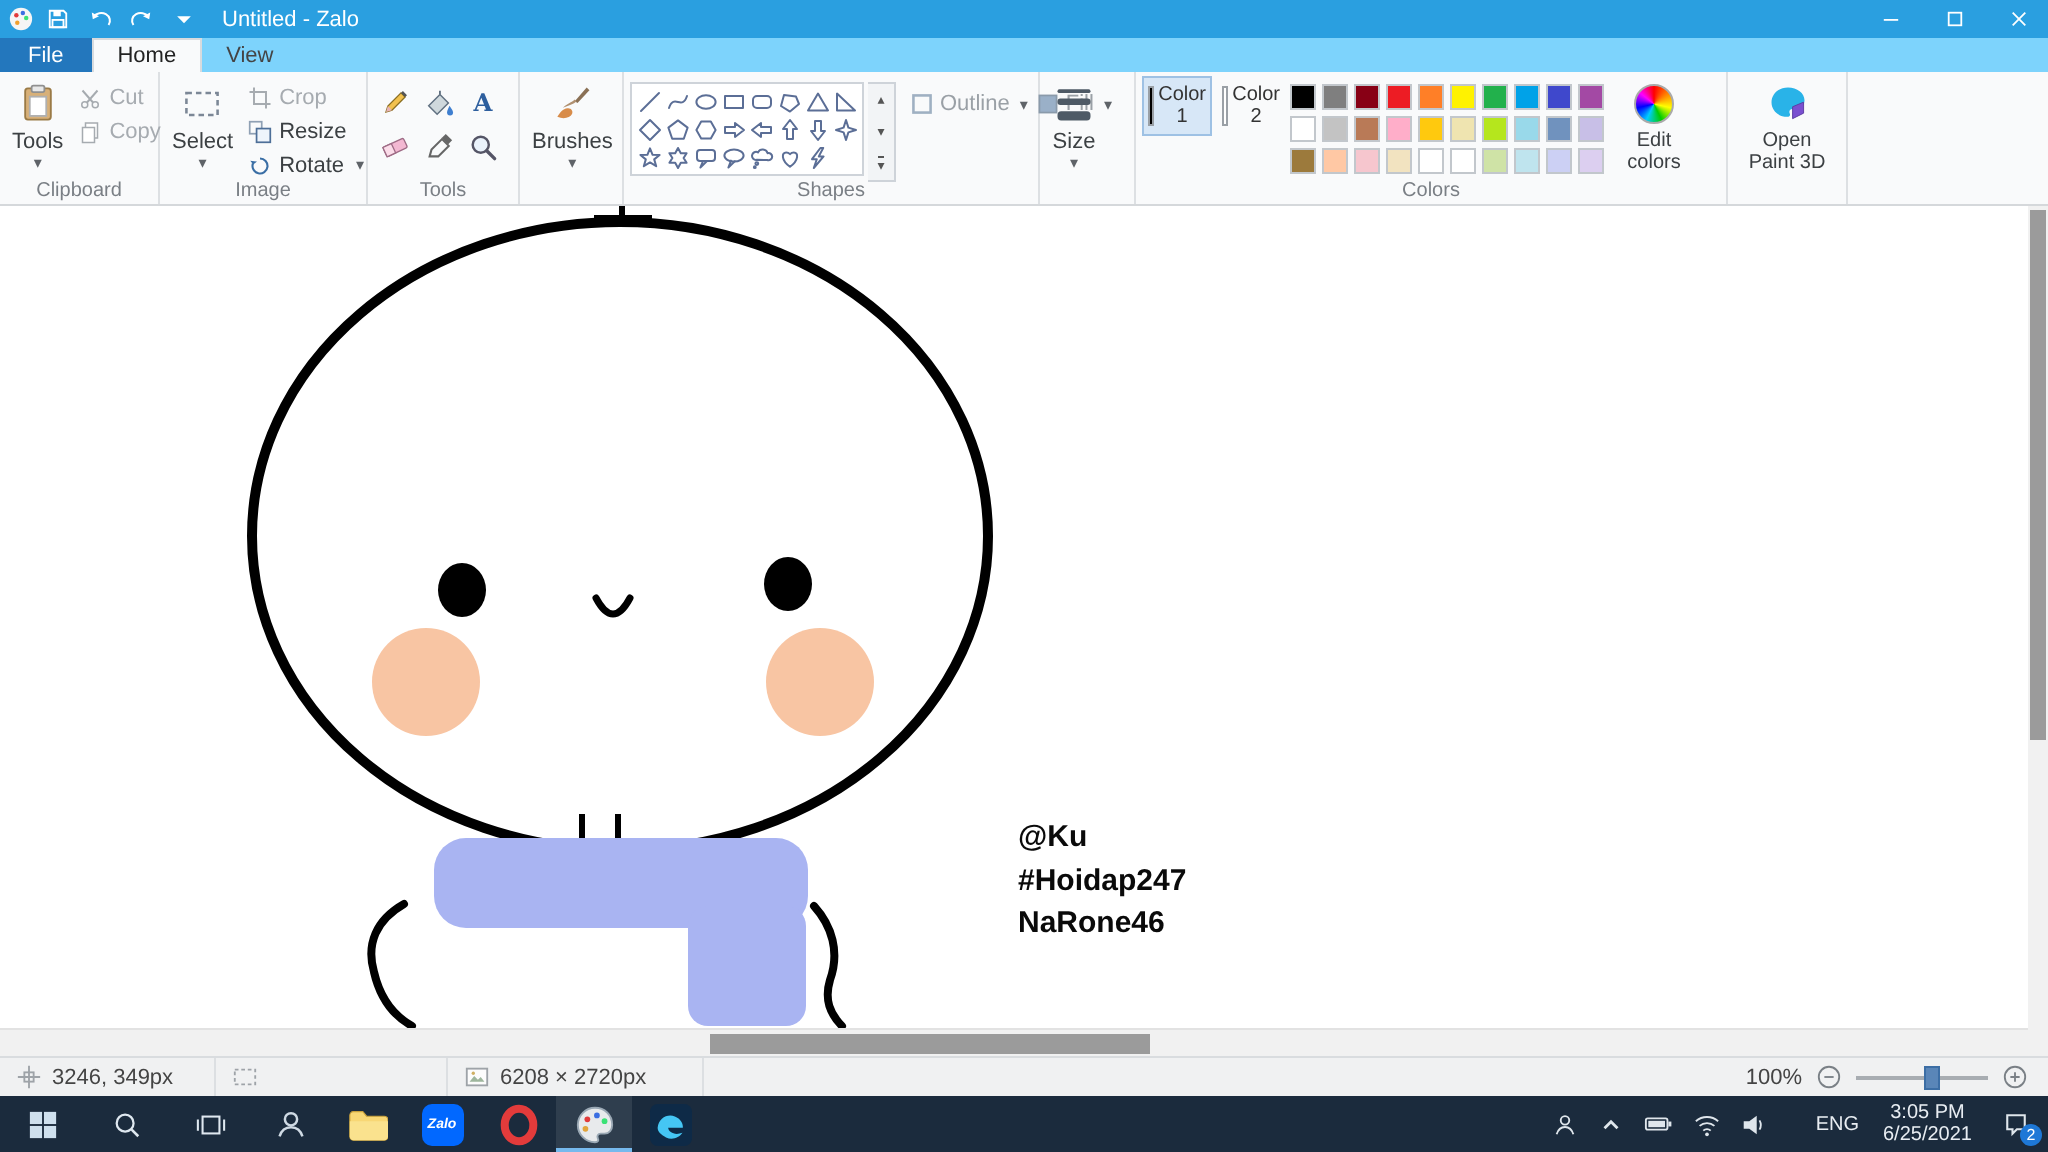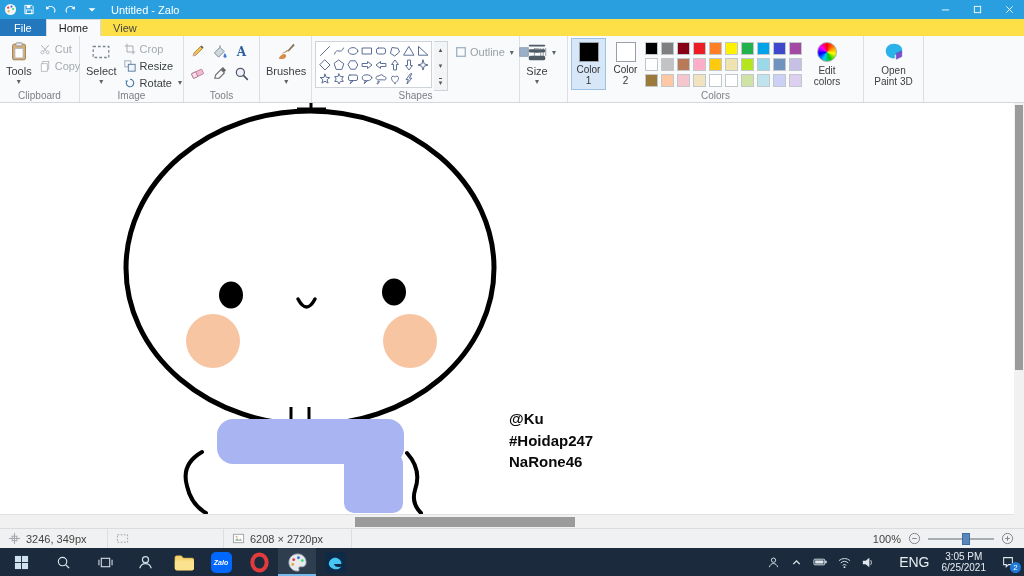--- a/index.html
+++ b/index.html
@@ -12,21 +12,21 @@
   .titlebar{position:absolute;top:0;left:0;width:100%;height:19px;display:flex;align-items:center;gap:2px;padding-left:4px;background:#2a9fe0;}
   .tb-icon svg{width:13px;height:13px;display:block;}
   .qat-btn{width:19px;height:17px;display:flex;align-items:center;justify-content:center;}
   .qat-btn svg{width:12px;height:11px;display:block;}
   .tb-title{color:#fff;margin-left:8px;white-space:nowrap;}
   .tb-spacer{flex:1;}
   .win-btn{width:30px;height:19px;display:flex;align-items:center;justify-content:center;}
   .win-btn svg{width:9px;height:9px;display:block;}
 
   
-  .menubar{position:absolute;top:19px;left:0;width:100%;height:17px;background:#fde047;display:flex;align-items:stretch;}
+  .menubar{position:absolute;top:19px;left:0;width:100%;height:17px;background:#7dd3fc;display:flex;align-items:stretch;}
   .tab{padding:0 12px;color:#444;display:flex;align-items:center;}
   .tab-file{color:#fff;padding:0 14px;background:#2377bd;}
   .tab.active{background:#f9fafb;border:1px solid #d8dbde;border-bottom:none;color:#222;}
 
   
   .ribbon{position:absolute;top:36px;left:0;width:100%;height:67px;background:#f9fafb;border-bottom:1px solid #d5d8db;display:flex;}
   .rgroup{position:relative;height:100%;border-right:1px solid #dde0e3;padding:2px 3px 14px;display:flex;align-items:flex-start;gap:2px;}
   .rgroup-label{position:absolute;bottom:1px;left:0;right:0;text-align:center;font-size:10px;color:#7a7f85;}
   .big-btn{display:flex;flex-direction:column;align-items:center;gap:1px;padding:2px 3px;color:#3c4043;}
   .big-btn .bicon{height:24px;display:flex;align-items:center;justify-content:center;}
@@ -49,21 +49,21 @@
   .shape-cell svg *{stroke:#5b6e96;fill:none;stroke-width:1;stroke-linejoin:round;stroke-linecap:round;}
   .gallery-scroll{display:flex;flex-direction:column;margin-top:3px;border:1px solid #ced3d9;border-left:none;background:#f2f4f6;}
   .gs-btn{width:13px;height:16px;font-size:7px;color:#555;display:flex;align-items:center;justify-content:center;}
   .gs-up::after{content:"▴";}
   .gs-down::after{content:"▾";}
   .gs-more::after{content:"▾";border-top:1px solid #555;}
   .of-col{display:flex;flex-direction:row;gap:4px;margin:8px 0 0 5px;}
   .of-btn{display:flex;align-items:center;gap:3px;color:#9aa0a6;white-space:nowrap;}
   .of-btn .ic svg{width:12px;height:12px;display:block;}
 
-  .color-btn{width:35px;display:flex;flex-direction:column;align-items:center;gap:2px;padding:3px 2px;border:1px solid transparent;}
+  .color-btn{width:35px;display:flex;flex-direction:row;align-items:center;gap:2px;padding:3px 2px;border:1px solid transparent;}
   .color-btn.selected{background:#d7e7f7;border:1px solid #9ec1e4;}
   .color-swatch{width:20px;height:20px;border:1px solid #9aa0a6;display:block;}
   .clabel{font-size:10px;line-height:11px;text-align:center;}
   .palette{display:grid;grid-template-columns:repeat(10,15px);grid-auto-rows:15px;gap:1px;margin-top:4px;}
   .swatch{width:13px;height:13px;border:1px solid #c2c7cc;}
   .wheel{width:20px;height:20px;border-radius:50%;border:1px solid #aaa;
          background:conic-gradient(#f00,#ff8000,#ff0,#0c0,#0cf,#00f,#f0f,#f00);}
 
   
   .canvas-area{position:absolute;top:103px;left:0;width:1014px;height:411px;background:#fff;}
@@ -95,21 +95,21 @@
   .tb-btn{width:42px;display:flex;align-items:center;justify-content:center;}
   .tb-btn svg{width:15px;height:15px;display:block;}
   .tb-app{width:38px;display:flex;align-items:center;justify-content:center;position:relative;}
   .tb-app svg{width:21px;height:21px;display:block;}
   .tb-app.active{background:rgba(255,255,255,.09);box-shadow:inset 0 -2px 0 #76b9ed;}
   .zalo-chip{width:21px;height:21px;background:#0168ff;border-radius:5px;color:#fff;font-size:7px;font-weight:bold;font-style:italic;display:flex;align-items:center;justify-content:center;}
   .tray{margin-left:auto;display:flex;align-items:stretch;}
   .tray-btn{padding:0 5px;display:flex;align-items:center;justify-content:center;}
   .tray-btn svg{width:13px;height:13px;display:block;}
   .tray-btn.batt svg{width:15px;height:10px;}
-  .tray-lang{font-size:14px;padding:0 6px;display:flex;align-items:center;margin-left:14px;}
+  .tray-lang{font-size:10px;padding:0 6px;display:flex;align-items:center;margin-left:14px;}
   .tray-clock{display:flex;flex-direction:column;align-items:center;justify-content:center;font-size:10px;line-height:11px;padding:0 6px;}
   .tray-note{position:relative;padding:0 9px;display:flex;align-items:center;}
   .tray-note svg{width:14px;height:14px;display:block;}
   .badge{position:absolute;right:3px;bottom:3px;min-width:11px;height:11px;border-radius:6px;color:#fff;font-size:8px;display:flex;align-items:center;justify-content:center;padding:0 2px;background:#1e78d7;}
 </style>
 </head>
 <body>
 
 <div class="screen">
 

